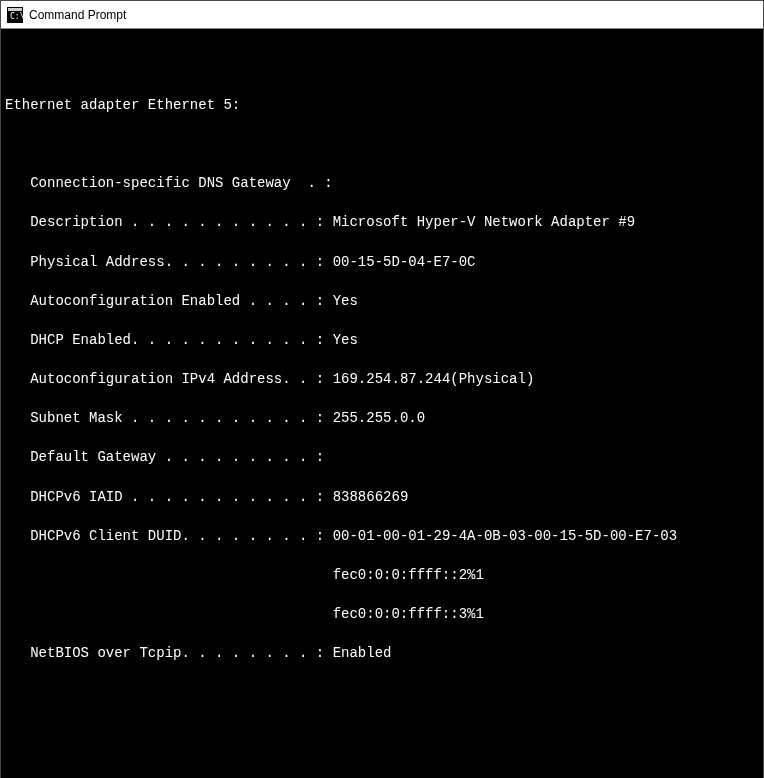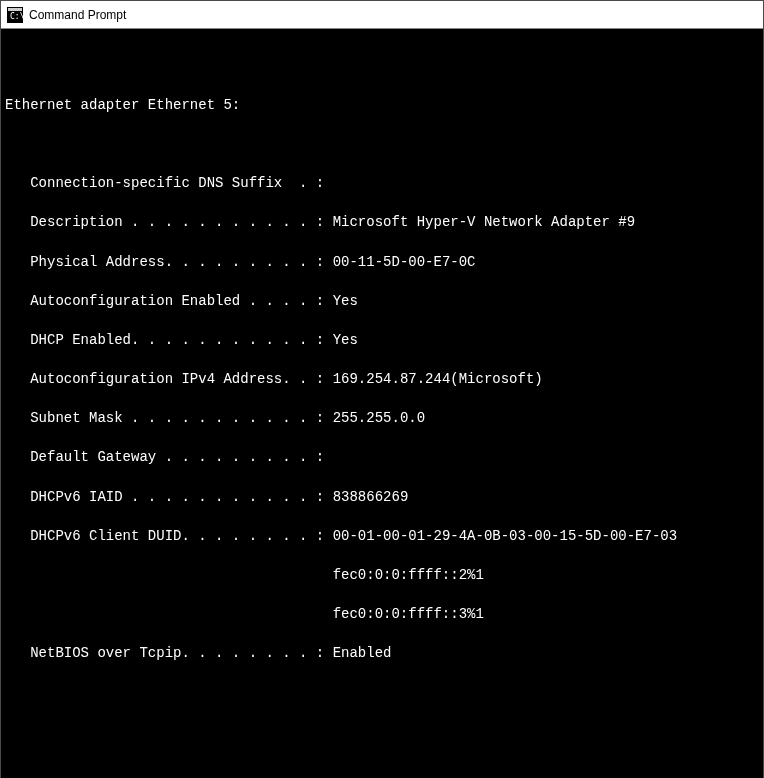--- a/index.html
+++ b/index.html
@@ -56,26 +56,26 @@
         <text x="3" y="12" font-size="8" fill="#fff" font-family="monospace">C:\</text>
       </svg>
     </span>
     <span>Command Prompt</span>
   </div>
 
   <div class="terminal">
 <div class="line"></div>
 <div class="line"><span>Ethernet adapter Ethernet 5:</span></div>
 <div class="line"></div>
-<div class="line"><span>   Connection-specific DNS Suffix  . :</span></div>
+<div class="line"><span>   Connection-specific DNS Gateway  . :</span></div>
 <div class="line"><span>   Description . . . . . . . . . . . :</span><span> Microsoft Hyper-V Network Adapter #9</span></div>
-<div class="line"><span>   Physical Address. . . . . . . . . :</span><span> 00-11-5D-00-E7-0C</span></div>
+<div class="line"><span>   Physical Address. . . . . . . . . :</span><span> 00-15-5D-04-E7-0C</span></div>
 <div class="line"><span>   Autoconfiguration Enabled . . . . :</span><span> Yes</span></div>
 <div class="line"><span>   DHCP Enabled. . . . . . . . . . . :</span><span> Yes</span></div>
-<div class="line"><span>   Autoconfiguration IPv4 Address. . :</span><span> 169.254.87.244(Microsoft)</span></div>
+<div class="line"><span>   Autoconfiguration IPv4 Address. . :</span><span> 169.254.87.244(Physical)</span></div>
 <div class="line"><span>   Subnet Mask . . . . . . . . . . . :</span><span> 255.255.0.0</span></div>
 <div class="line"><span>   Default Gateway . . . . . . . . . :</span></div>
 <div class="line"><span>   DHCPv6 IAID . . . . . . . . . . . :</span><span> 838866269</span></div>
 <div class="line"><span>   DHCPv6 Client DUID. . . . . . . . :</span><span> 00-01-00-01-29-4A-0B-03-00-15-5D-00-E7-03</span></div>
 <div class="line"><span>                                       fec0:0:0:ffff::2%1</span></div>
 <div class="line"><span>                                       fec0:0:0:ffff::3%1</span></div>
 <div class="line"><span>   NetBIOS over Tcpip. . . . . . . . :</span><span> Enabled</span></div>
 <div class="line"></div>
 
 

